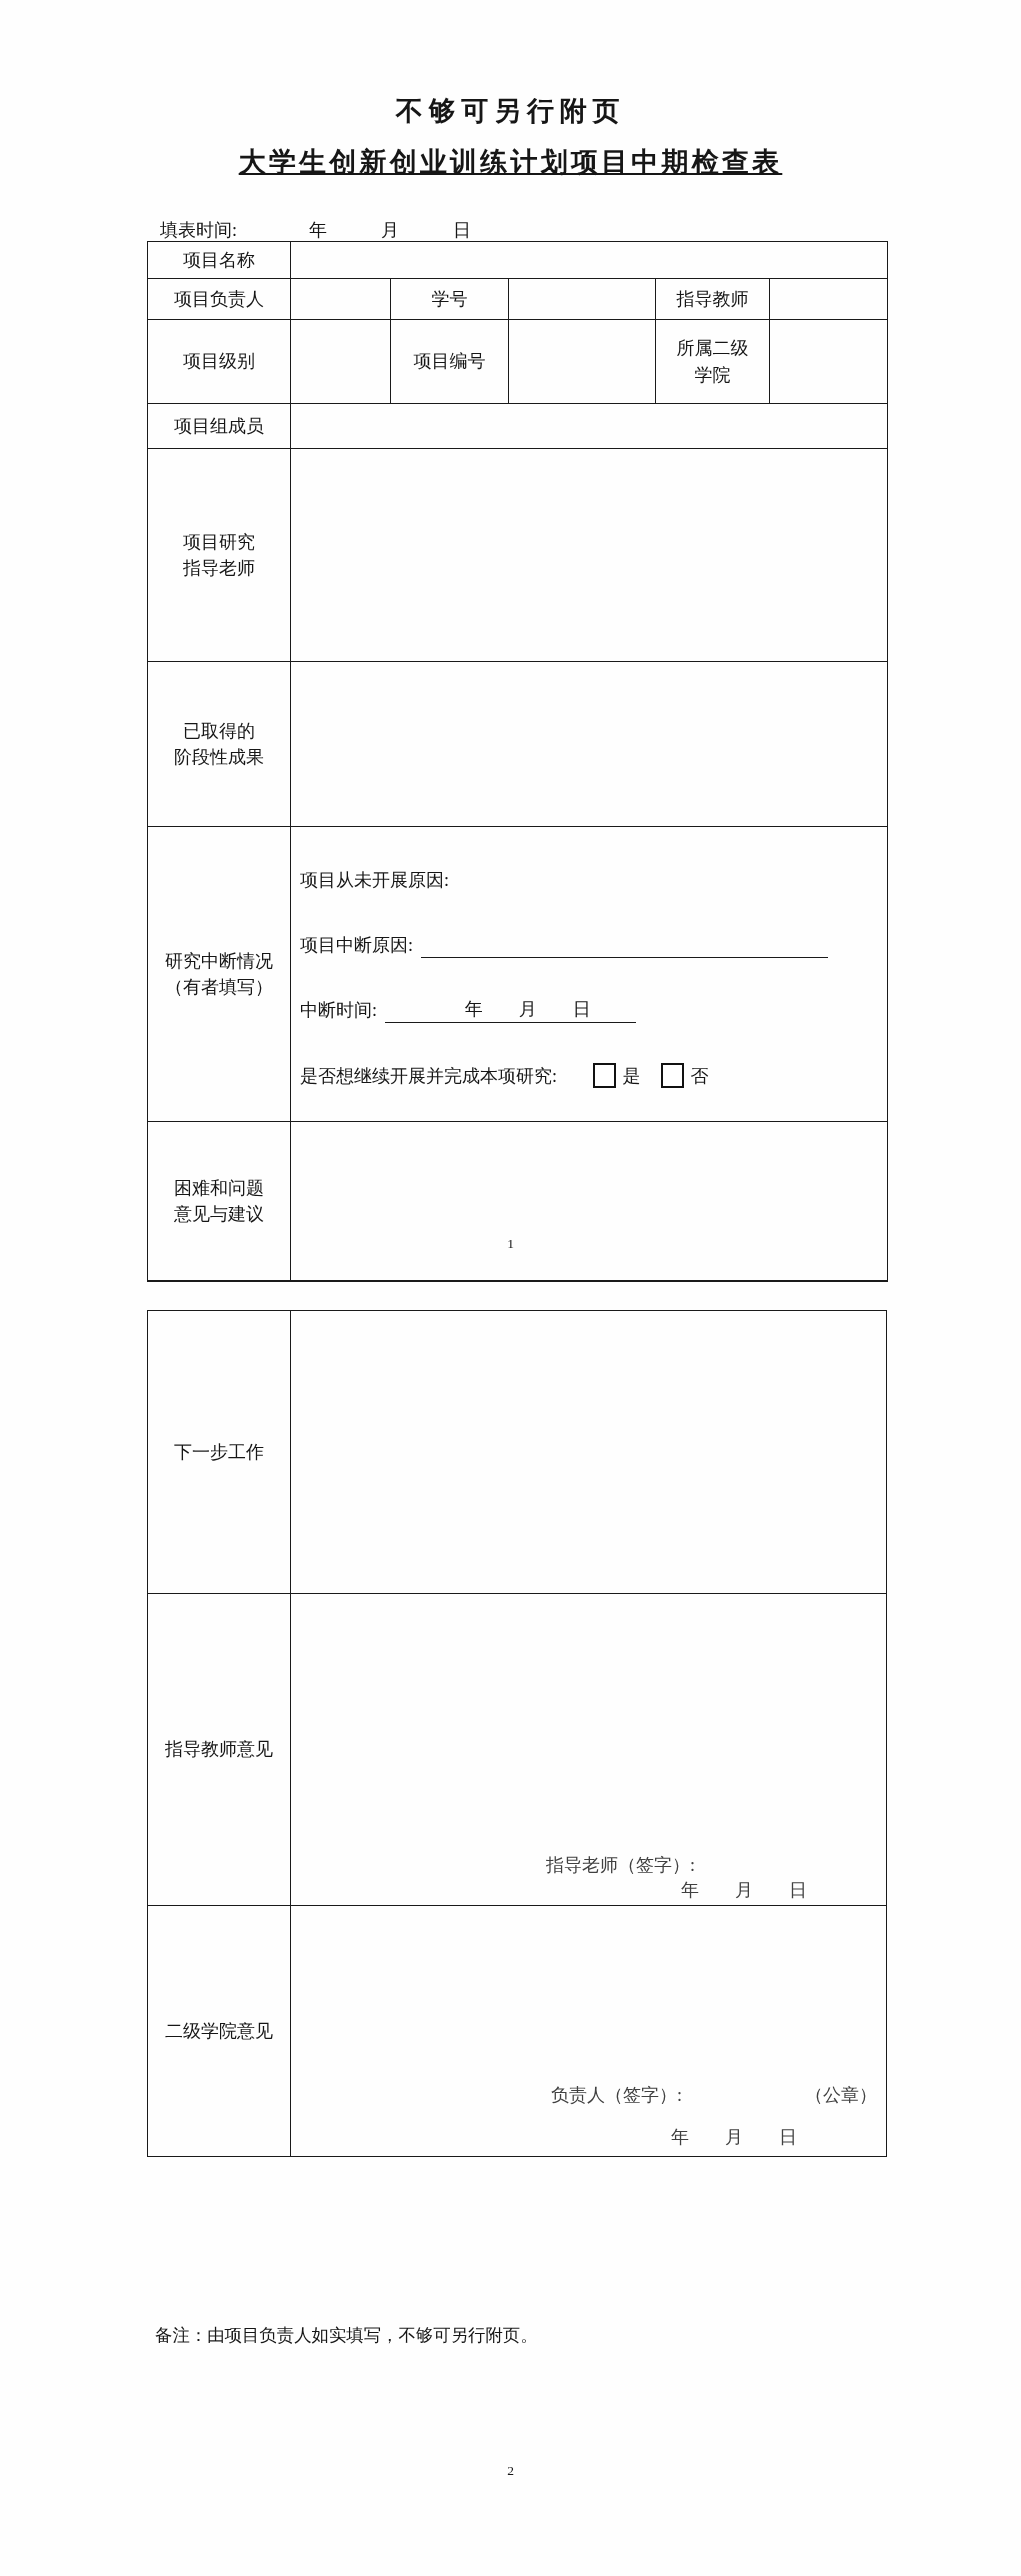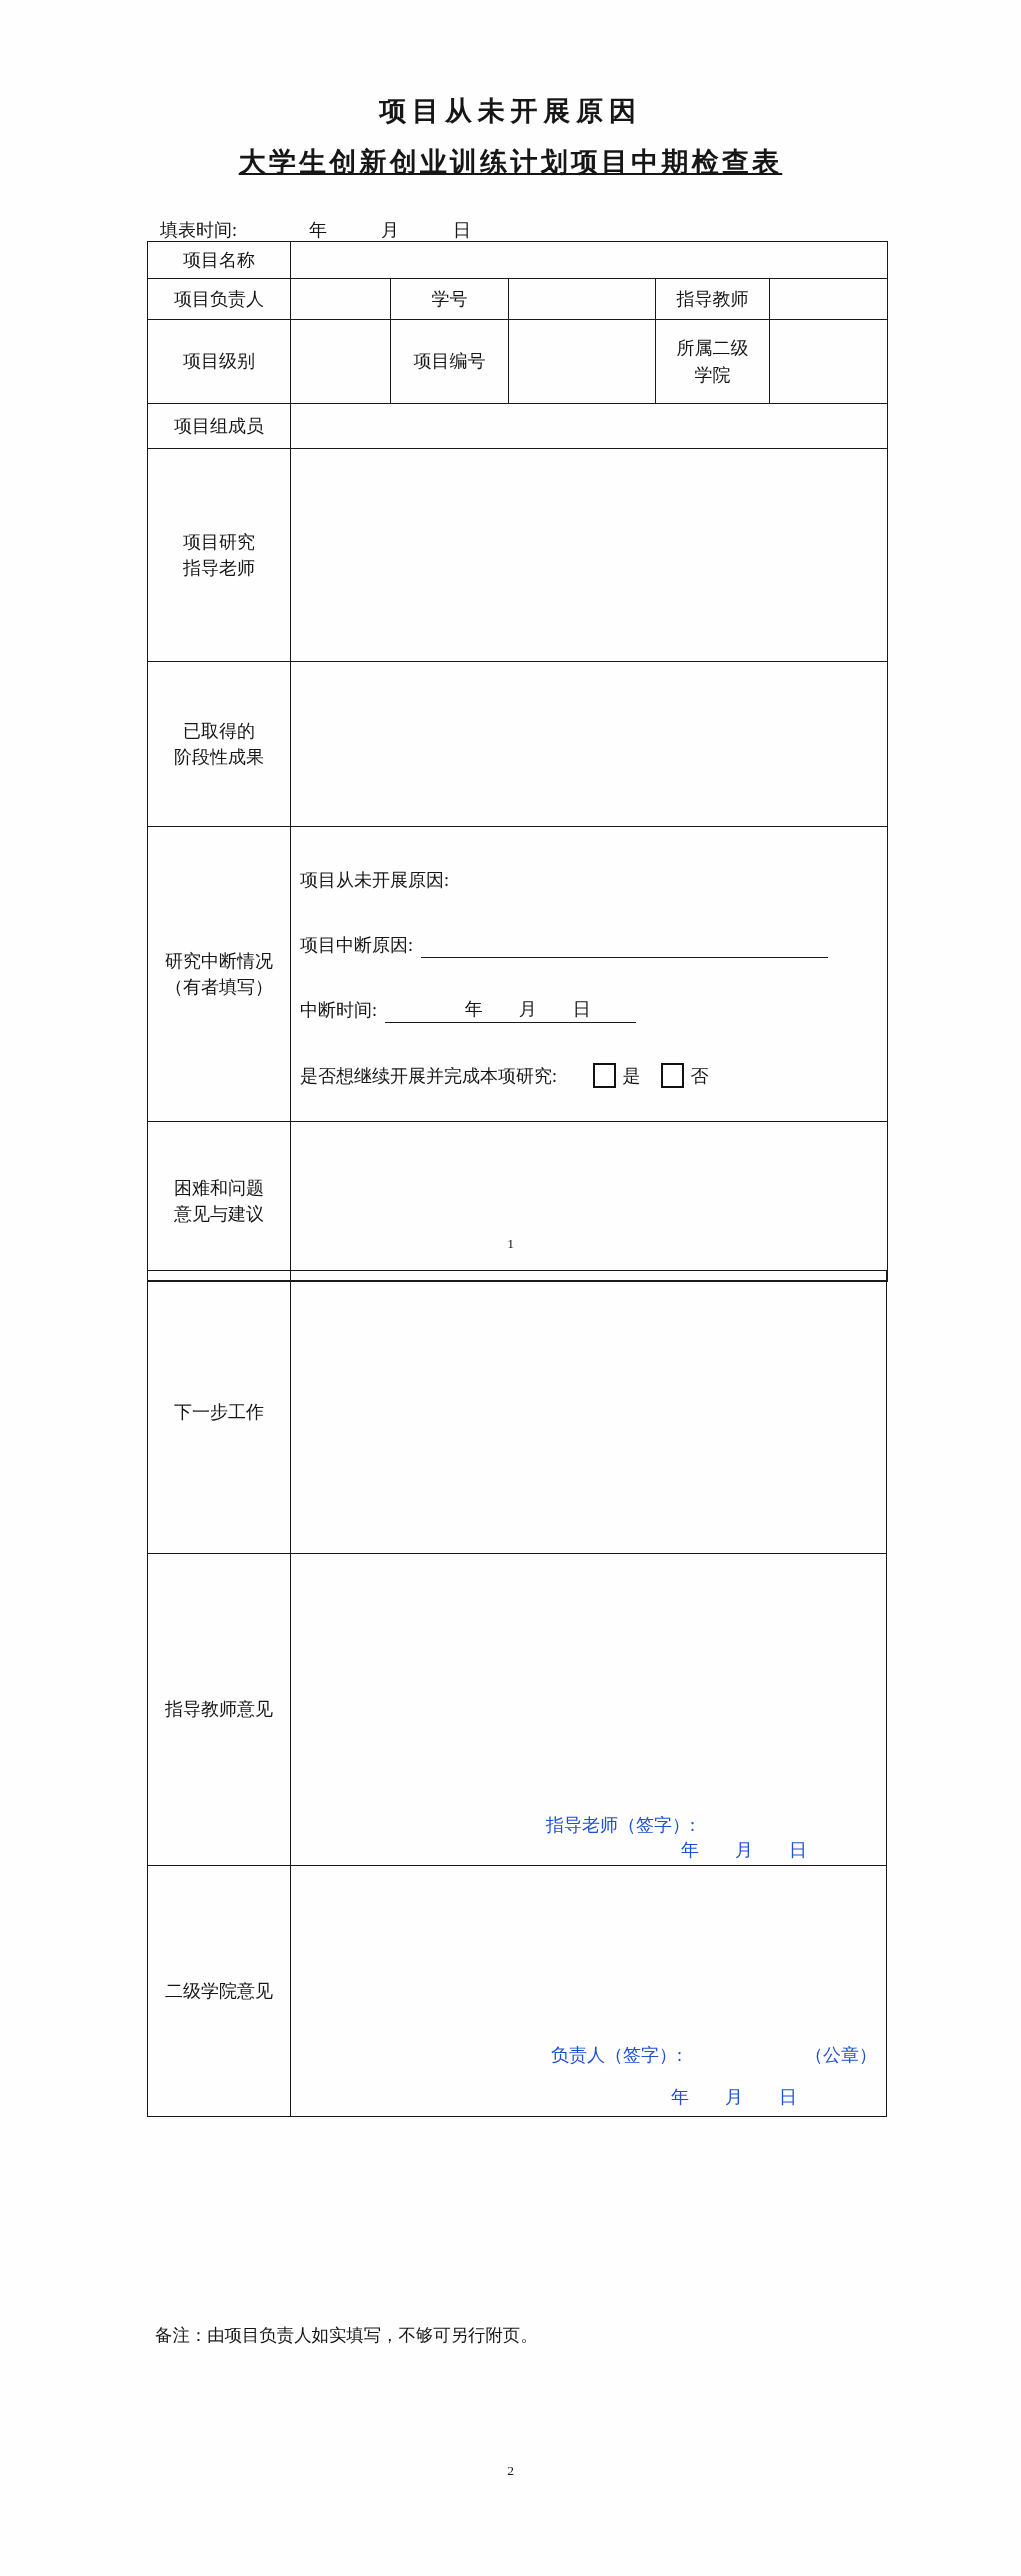--- a/index.html
+++ b/index.html
@@ -50,21 +50,21 @@
     vertical-align: middle;
     line-height: 1.45;
     white-space: pre-line;
     overflow: hidden;
   }
   table.form tr.last td { border-bottom: 2.6px solid #1a1a1a; }
   td.lh-wide { line-height: 2.15; }
   td.input-cell { text-align: left; vertical-align: top; }
   td.rel { position: relative; }
   .t1 { left: 147px; top: 241px; width: 739px; }
-  .t2 { left: 147px; top: 1270px; width: 739px; padding-left: 12px; }
+  .t2 { left: 147px; top: 1310px; width: 739px; padding-left: 12px; }
 
   
   .int-cell { padding: 7.7px 0 0 9px !important; }
   .int-line {
     height: 39px;
     display: flex;
     align-items: center;
     white-space: pre;
     font-size: 18px;
   }
@@ -95,21 +95,21 @@
   .cb1 { margin-left: 36px; }
   .cb2 { margin-left: 20.6px; }
   .cb-lab { margin-left: 6.4px; }
 
   
   .sig, .sig-date, .seal {
     position: absolute;
     font-size: 18px;
     line-height: 19.3px;
     white-space: pre;
-    color: #1d4ed8;
+    color: #404040;
   }
   .pagenum {
     position: absolute;
     left: 0;
     width: 100%;
     text-align: center;
     font-size: 13.5px;
   }
   .note {
     position: absolute;
@@ -118,21 +118,21 @@
     font-size: 17.4px;
     line-height: 19.3px;
     white-space: pre;
   }
 </style>
 </head>
 <body>
 
 <div class="canvas">
 
-  <div class="title title1">项目从未开展原因</div>
+  <div class="title title1">不够可另行附页</div>
   <div class="title title2">大学生创新创业训练计划项目中期检查表</div>
 
   <div class="fill-time">填表时间:　　　　年　　　月　　　日</div>
 
   <table class="form t1">
     <colgroup>
       <col style="width:143px">
         <col style="width:100px">
         <col style="width:118px">
       <col style="width:147px">

